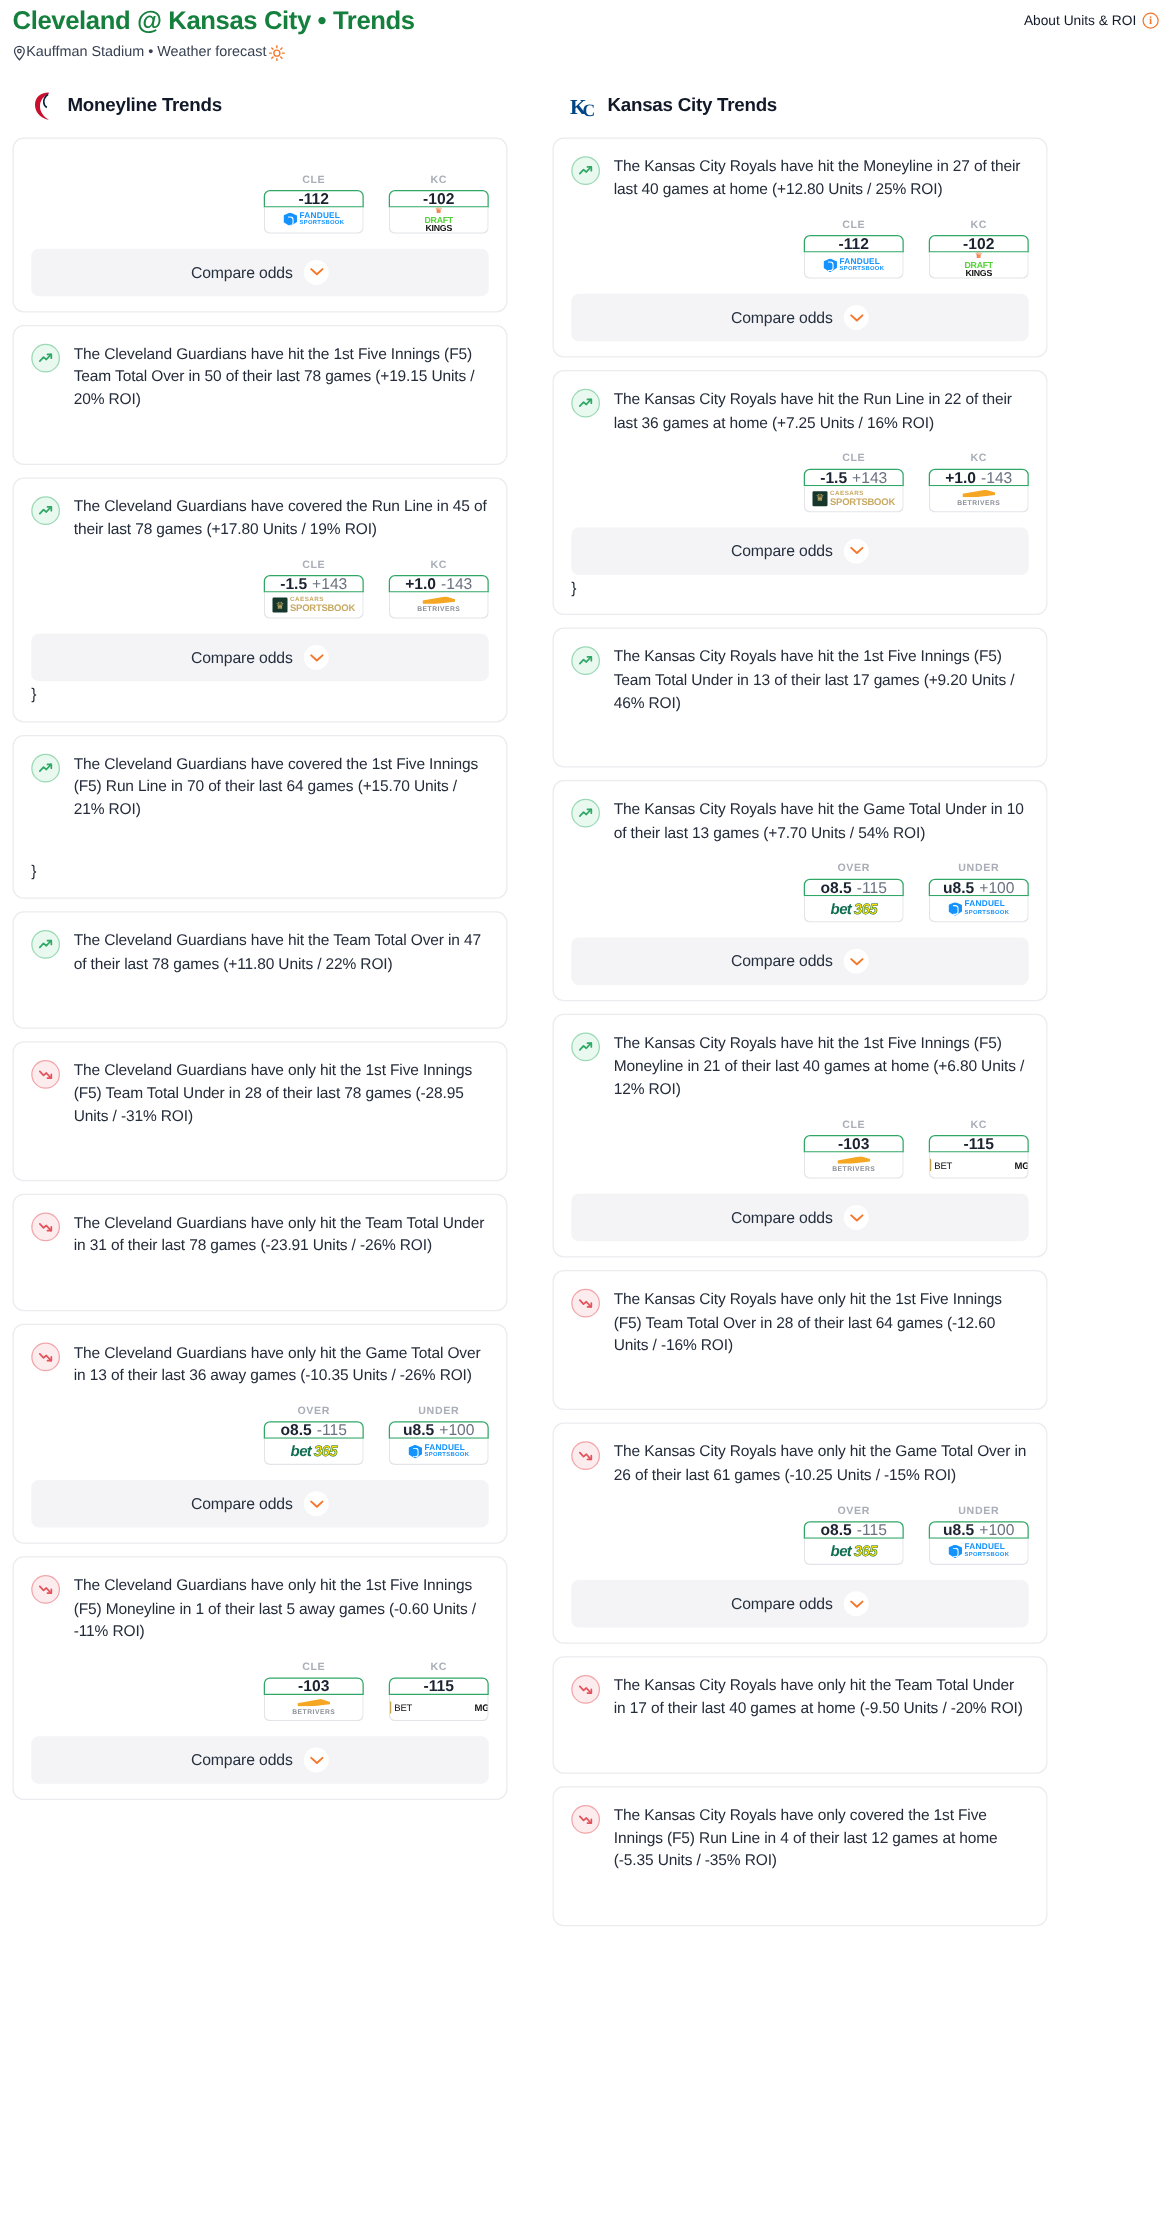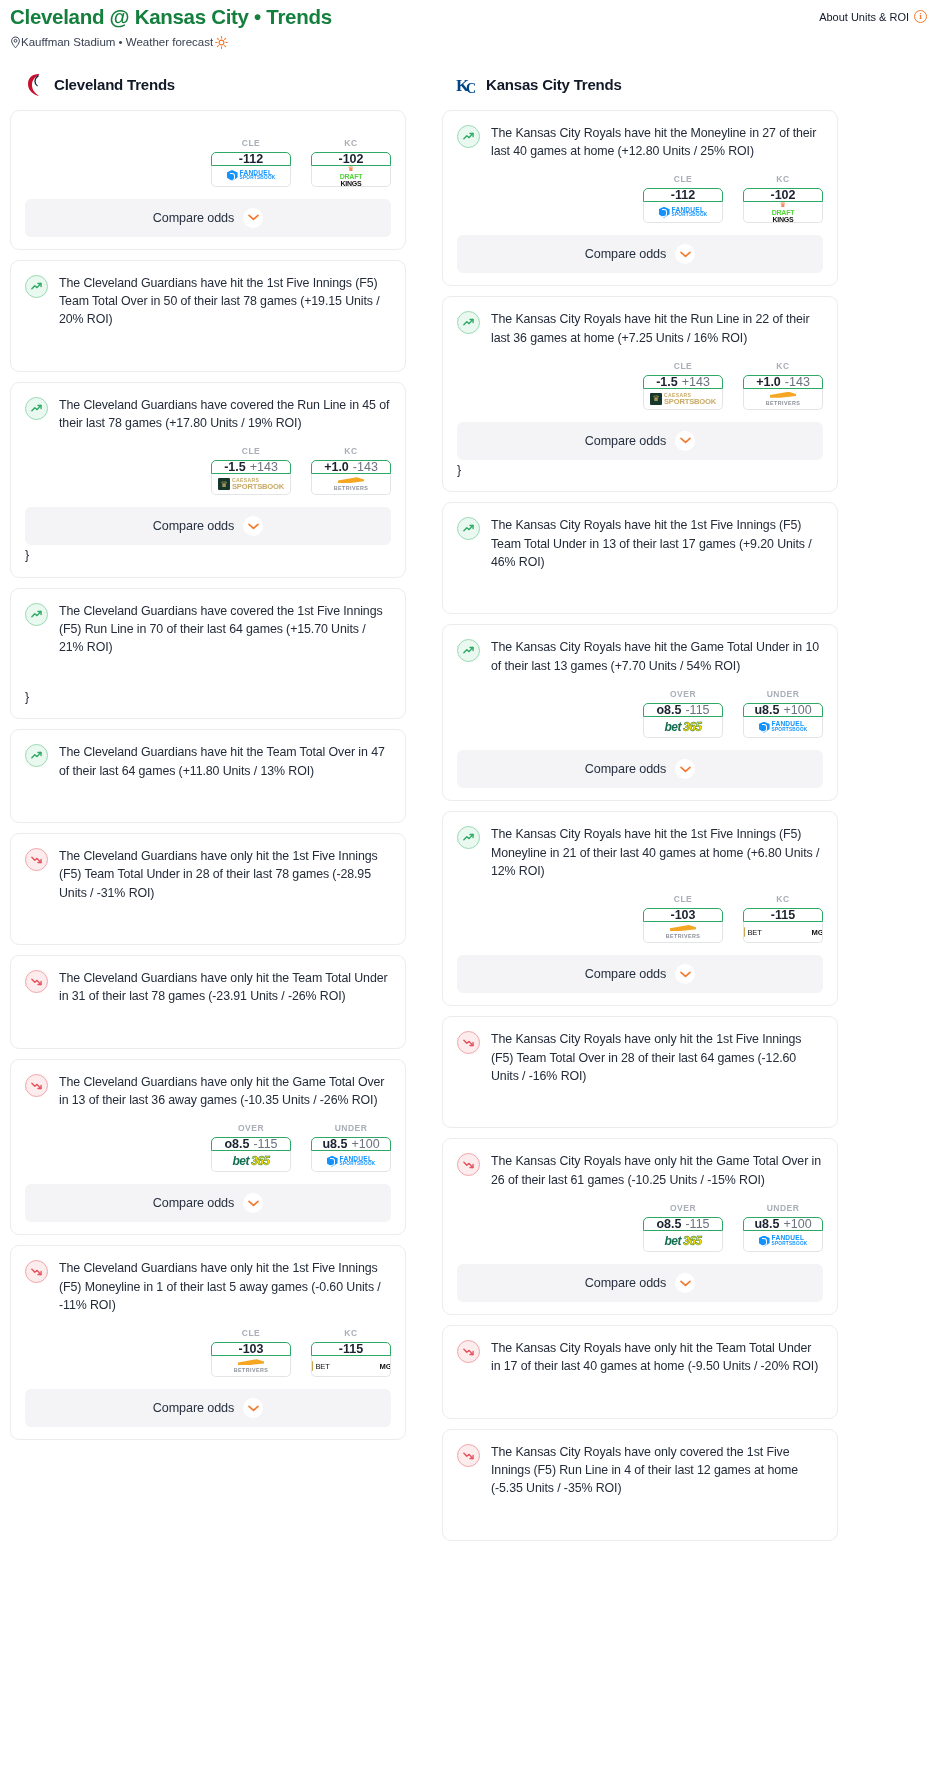--- a/index.html
+++ b/index.html
@@ -265,21 +265,21 @@
 
 <div class="columns" id="cols">
     <div class="col">
       <div class="col-head">
         <span class="team-logo">
           <svg width="18" height="24" viewBox="0 0 18 24">
             <path d="M13 1 C6 1 2 5 2 11 c0 7 6 11 11 12 -4-3-7-6-7-11 0-5 3-8 7-10z" fill="#c8102e"></path>
             <path d="M12.5 2.5 c-2 1.5-3.5 3.5-3.5 6 0 2 1 3.5 2.5 4.5" fill="none" stroke="#0c2340" stroke-width="1.3"></path>
           </svg>
         </span>
-        <span class="col-head-title">Cleveland Trends</span>
+        <span class="col-head-title">Moneyline Trends</span>
       </div>
       <div class="card">
         <div class="odds-row">
           <div class="odds-col">
             <div class="odds-label">CLE</div>
             <div class="odds-box">
               <span class="odds-main">-112</span>
             </div>
             <div class="book-box">
               <span class="bk bk-fd">
@@ -391,21 +391,21 @@
         <div class="stray-brace">}</div>
       </div>
       <div class="card">
         <div class="card-top">
           <span class="trend-icon up">
             <svg width="13" height="13" viewBox="0 0 14 14">
               <polyline points="2,9.5 5.2,6.2 7.6,8.2 11.6,3.8" fill="none" stroke="#2fa866" stroke-width="1.5" stroke-linecap="round" stroke-linejoin="round"></polyline>
               <polyline points="8.6,3.8 11.9,3.8 11.9,7" fill="none" stroke="#2fa866" stroke-width="1.5" stroke-linecap="round" stroke-linejoin="round"></polyline>
             </svg>
           </span>
-          <span class="card-text">The Cleveland Guardians have hit the Team Total Over in 47 of their last 64 games (+11.80 Units / 13% ROI)</span>
+          <span class="card-text">The Cleveland Guardians have hit the Team Total Over in 47 of their last 78 games (+11.80 Units / 22% ROI)</span>
         </div>
         <div class="card-spacer"></div>
       </div>
       <div class="card">
         <div class="card-top">
           <span class="trend-icon down">
             <svg width="13" height="13" viewBox="0 0 14 14">
               <polyline points="2,4.5 5.2,7.8 7.6,5.8 11.6,10.2" fill="none" stroke="#e4525b" stroke-width="1.5" stroke-linecap="round" stroke-linejoin="round"></polyline>
               <polyline points="8.6,10.2 11.9,10.2 11.9,7" fill="none" stroke="#e4525b" stroke-width="1.5" stroke-linecap="round" stroke-linejoin="round"></polyline>
             </svg>

